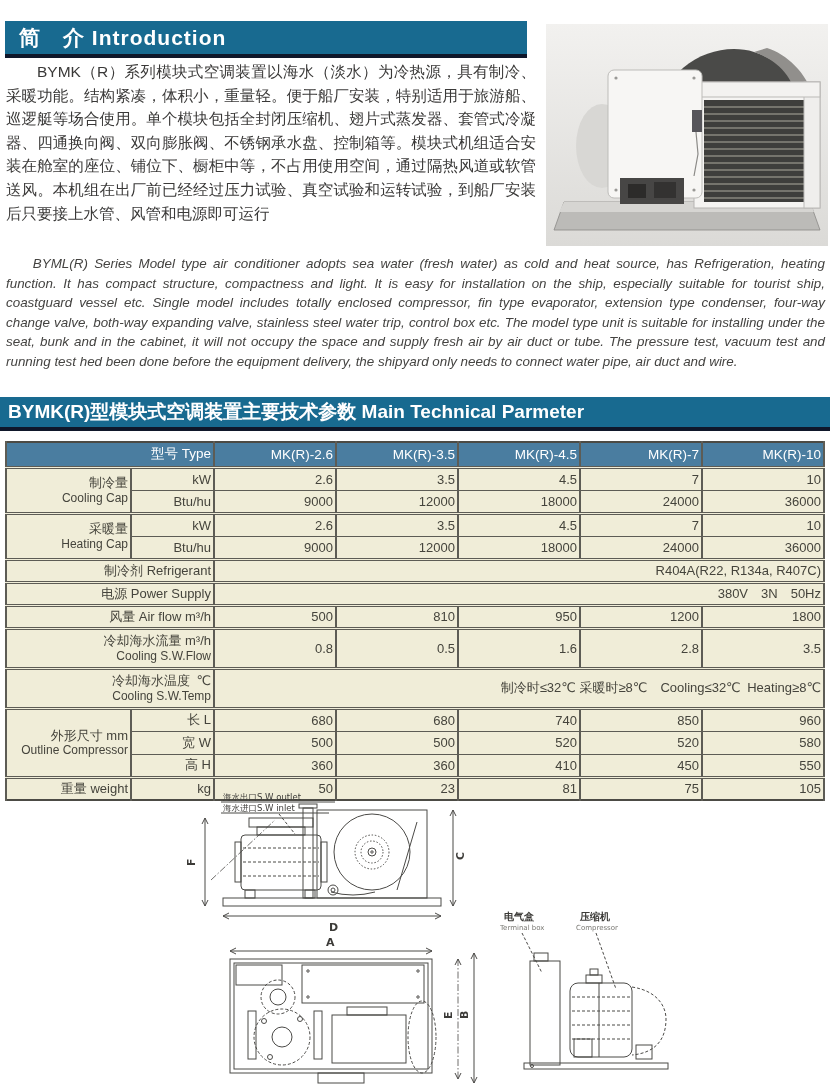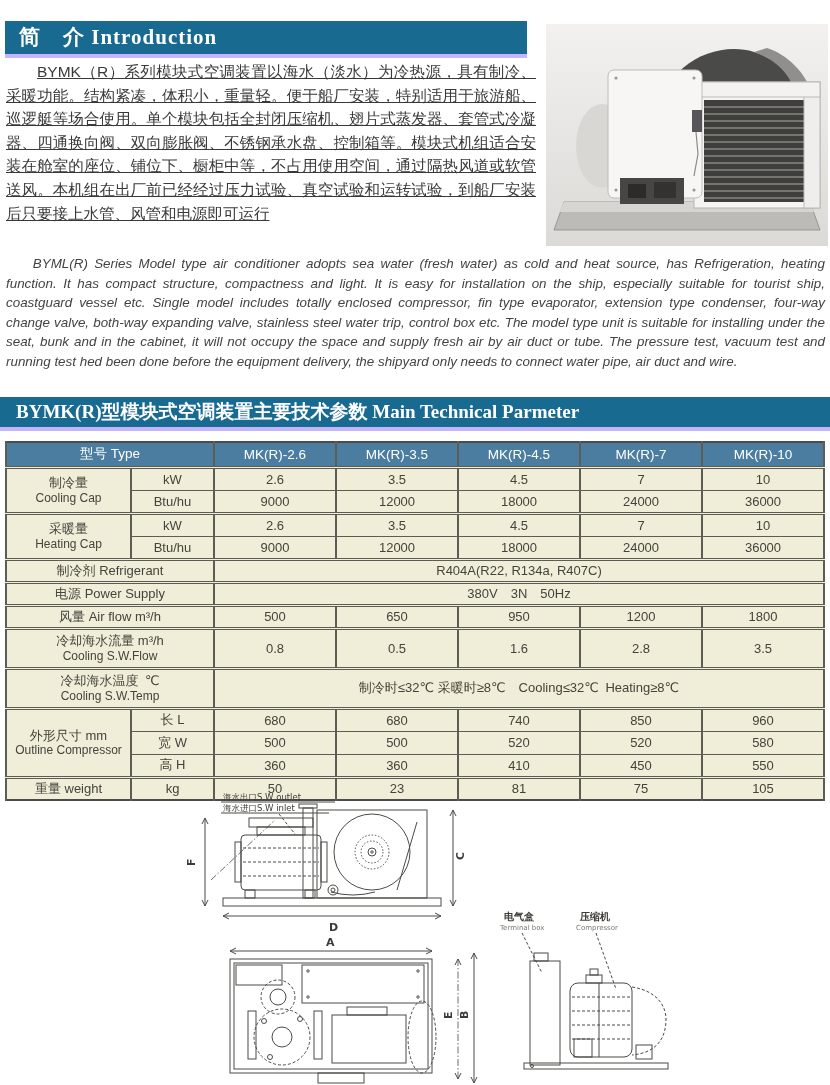--- a/index.html
+++ b/index.html
@@ -1,34 +1,34 @@
 <!DOCTYPE html>
 <html><head>
 <meta charset="utf-8">
 <style>
   html,body{margin:0;padding:0;background:#fff;}
   body{width:830px;height:1085px;position:relative;overflow:hidden;
        font-family:"Liberation Sans","DejaVu Sans",sans-serif;color:#3d3c3a;}
 
   .banner{position:absolute;background:#186a90;color:#fff;font-weight:bold;
-          box-sizing:border-box;border-bottom:4px solid #c4b5fd;font-family:Liberation Serif, serif;}
+          box-sizing:border-box;border-bottom:4px solid #0f172a;}
   .banner1{left:5px;top:21px;width:522px;height:37px;font-size:21px;
            line-height:33px;padding-left:14px;letter-spacing:1px;}
   .banner2{left:0;top:397px;width:830px;height:34px;font-size:19px;
-           line-height:30px;padding-left:16px;}
+           line-height:30px;padding-left:8px;}
 
   .para{position:absolute;text-align:justify;text-indent:2em;}
-  .para-cn{left:6px;top:60px;width:530px;font-size:15.5px;line-height:23.6px;color:#3a3938;text-decoration:underline;}
+  .para-cn{left:6px;top:60px;width:530px;font-size:15.5px;line-height:23.6px;color:#3a3938;}
   .para-en{left:6px;top:254px;width:819px;font-size:13.4px;line-height:19.6px;color:#444341;font-style:italic;}
 
   .photo{position:absolute;left:546px;top:24px;width:282px;height:222px;}
 
   table.spec{position:absolute;left:5px;top:441px;width:820px;border-collapse:collapse;
              table-layout:fixed;background:#f0edd8;font-size:13px;color:#45443c;
-             text-align:center;border:2px solid #4c4b45;}
+             text-align:right;border:2px solid #4c4b45;}
   table.spec td{border:1px solid #5d5c55;border-left-width:2px;border-right-width:2px;
                 padding:1px 2px;overflow:hidden;}
   table.spec tr.gt td{border-top:3px double #5d5c55;}
   tr.hd{height:25px;}
   tr.hd td{background:#4a7da0;color:#fff;font-size:13.5px;border-bottom:2px solid #4c4b45;}
   tr.s{height:23px;}
   tr.d{height:40px;}
   td.lbl{font-size:13px;line-height:1.2;}
   td.lbl .en{font-size:12px;}
 
@@ -176,21 +176,21 @@
     <td class="lbl" colspan="2">制冷剂 Refrigerant</td>
     <td colspan="5">R404A(R22, R134a, R407C)</td>
   </tr>
   <tr class="gt s">
     <td class="lbl" colspan="2">电源 Power Supply</td>
     <td colspan="5">380V  3N  50Hz</td>
   </tr>
   <tr class="gt s">
     <td class="lbl" colspan="2">风量 Air flow m³/h</td>
     <td>500</td>
-    <td>650</td>
+    <td>810</td>
     <td>950</td>
     <td>1200</td>
     <td>1800</td>
   </tr>
   <tr class="gt d">
     <td class="lbl" colspan="2">
       <div>冷却海水流量 m³/h</div>
       <div class="en">Cooling S.W.Flow</div>
     </td>
     <td>0.8</td>

